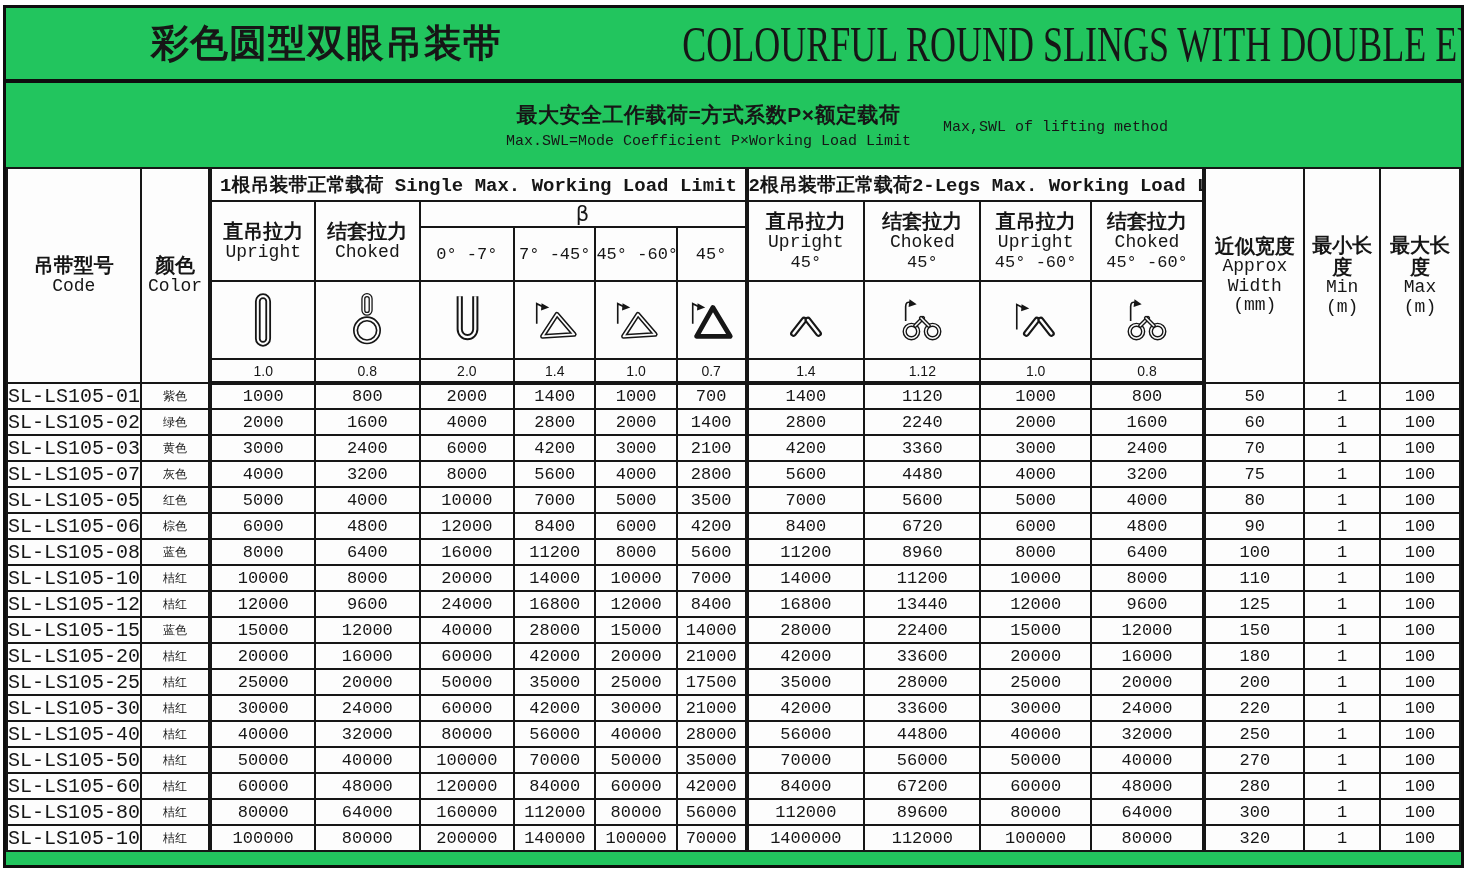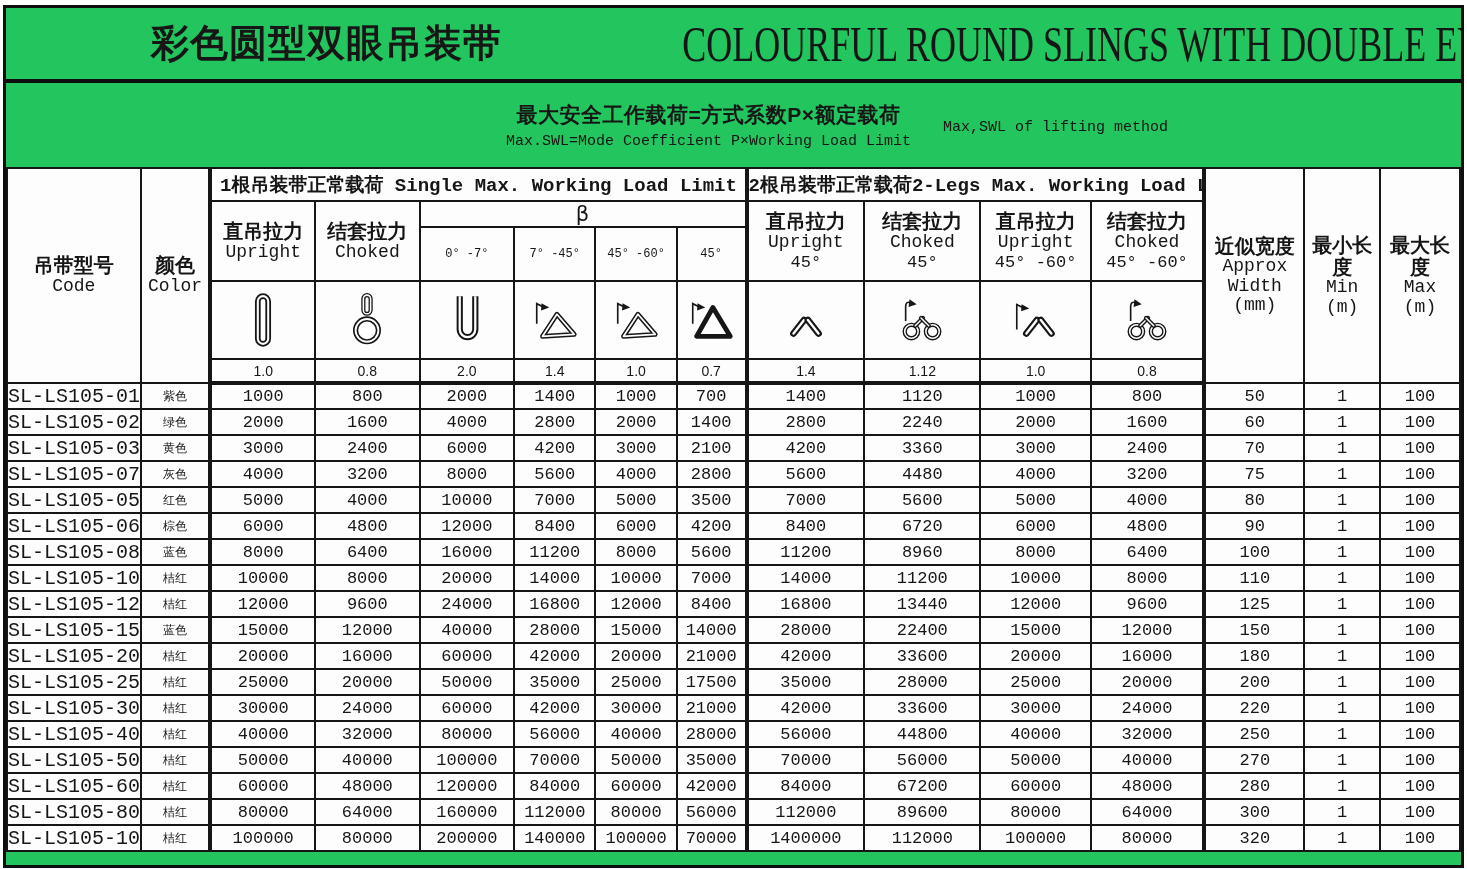--- a/index.html
+++ b/index.html
@@ -23,21 +23,21 @@
   table.spec{border-collapse:collapse;width:100%;table-layout:fixed;background:#fdfdfd;}
   table.spec td{border:2px solid #161616;text-align:center;vertical-align:middle;padding:0;overflow:hidden;}
   td.tl{border-left:4px solid #161616 !important;}
   tr.h1{height:33px;} tr.h2{height:26px;} tr.h3{height:54px;} tr.h4{height:78px;} tr.h5{height:24px;}
   tr.datarow{height:26px;}
   .grouphead{font-size:19px;font-family:"Liberation Mono","Liberation Sans",monospace;white-space:nowrap;font-weight:600;}
   .hcn{font-size:20px;font-weight:600;line-height:1.15;}
   .hen{font-size:18px;font-family:"Liberation Mono",monospace;line-height:1.1;}
   .hang{font-size:17px;font-family:"Liberation Mono",monospace;line-height:1.15;}
   .betacell{font-size:21px;font-family:"DejaVu Sans",sans-serif;}
-  .angcell{font-size:12px;font-family:"Liberation Mono",monospace;white-space:nowrap;}
+  .angcell{font-size:17px;font-family:"Liberation Mono",monospace;white-space:nowrap;}
   .coefrow td{font-size:14px;font-family:Liberation Sans, sans-serif;border-bottom:4px solid #161616 !important;}
   tr.datarow td{font-size:17px;font-family:"Liberation Mono",monospace;white-space:nowrap;}
   tr.datarow td.codecell{font-size:20px;}
   tr.datarow td.cncell{font-size:12px;font-family:"Liberation Sans",sans-serif;}
   .icon{width:50px;height:56px;display:inline-block;vertical-align:middle;}
   .wrapcn{white-space:normal;line-height:1.1;}
 </style>
 </head>
 <body>
 

